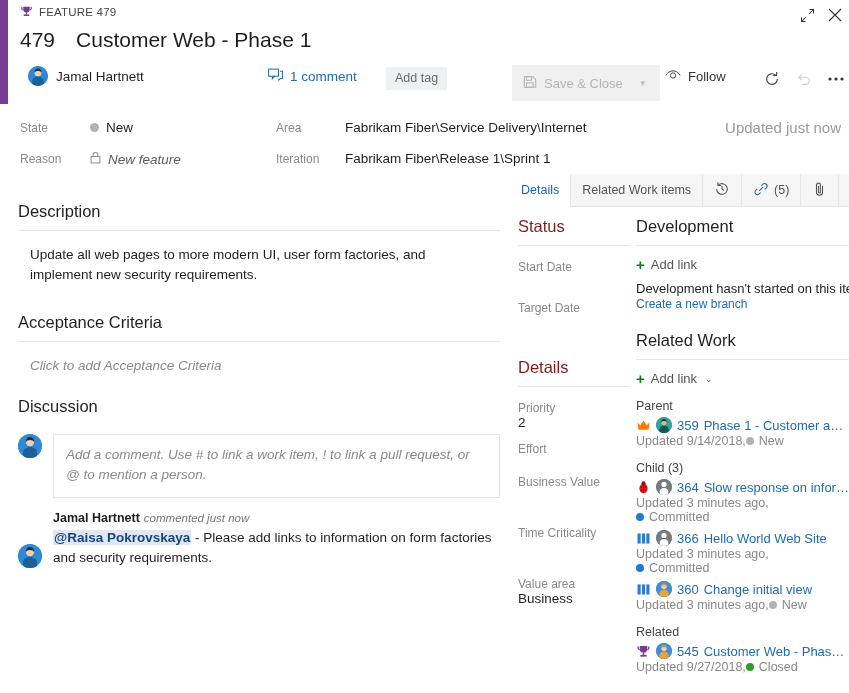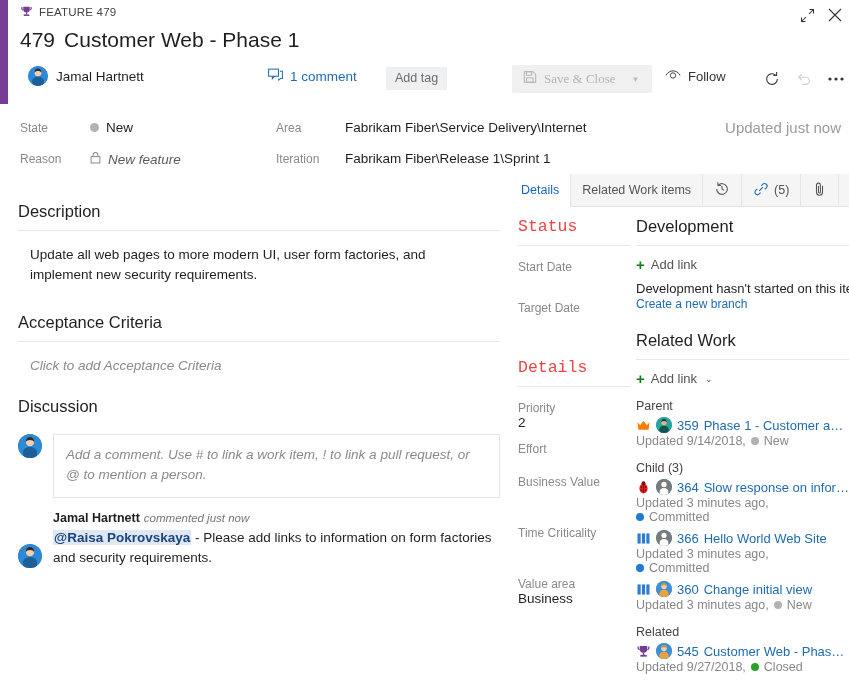--- a/index.html
+++ b/index.html
@@ -24,21 +24,21 @@
     background: #ffffff;
   }
   .wi-type-line {
     position: absolute; left: 12px; top: 5px;
     display: flex; align-items: center; gap: 6px;
     font-size: 11.5px; color: #444; letter-spacing: .2px;
   }
   .trophy-sm { width: 13px; height: 13px; display:block; }
   .title-row {
     position: absolute; left: 12px; top: 28px;
-    display: flex; align-items: baseline; gap: 9px;
+    display: flex; align-items: baseline; gap: 21px;
     font-size: 21px; color: #1f1f1f; font-weight: 400;
   }
   .title-id { font-size: 21px; }
   .title-text { font-size: 21px; }
 
   .meta-row {
     position: absolute; left: 12px; top: 66px; right: 8px; height: 30px;
   }
   .assignee {
     position: absolute; left: 8px; top: 0;
@@ -63,21 +63,21 @@
   .add-tag {
     position: absolute; left: 366px; top: 1px;
     padding: 4px 9px 5px 9px;
     background: #eff0f2; color: #6b6b6b;
     font-size: 12.5px; cursor: pointer; border-radius: 1px;
   }
   .save-close {
     position: absolute; left: 492px; top: -1px;
     display: flex; align-items: center;
     background: #f0f0f0; color: #b3b3b3;
-    height: 28px; cursor: default; border-radius: 1px; font-family: Liberation Serif, serif;
+    height: 36px; cursor: default; border-radius: 1px;
   }
   .save-close .sc-main { display: flex; align-items: center; gap: 7px; padding: 0 12px 0 11px; font-size: 13px; }
   .save-close .sc-caret { padding: 0 13px 0 4px; font-size: 8px; color: #bdbdbd; }
   .follow-btn {
     position: absolute; left: 645px; top: 2px;
     display: flex; align-items: center; gap: 7px;
     font-size: 13px; color: #333; cursor: pointer;
   }
   .icon-btn {
     position: absolute; top: 0; width: 26px; height: 26px;
@@ -171,21 +171,21 @@
   .mention {
     background: #dfe7f2; color: #19447e; font-weight: bold; padding: 0 1px;
   }
 
   
   .col-mid {
     position: absolute; left: 518px; top: 207px; width: 112px; bottom: 0;
     overflow: hidden;
   }
   .mid-h {
-    font-size: 16.5px; color: #ef4444; padding: 0 0 9px 0; font-family: Liberation Mono, monospace;
+    font-size: 16.5px; color: #7f1d1d; padding: 0 0 9px 0;
   }
   .mid-rule { height: 1px; background: #e6e6e6; }
   .mid-field-label { font-size: 12px; color: #8a8a8a; }
   .mid-field-value { font-size: 13.5px; color: #1f1f1f; }
 
   
   .col-right {
     position: absolute; left: 636px; top: 207px; width: 213px; bottom: 0;
     overflow: hidden;
   }
@@ -198,21 +198,21 @@
   .plus { color: #107c10; font-size: 15px; line-height: 1; font-weight: bold; }
   .chev { font-size: 9px; color: #555; margin-left: 2px; }
   .dev-note { font-size: 13px; color: #1f1f1f; margin-top: 9px; white-space: nowrap; }
   .dev-link { font-size: 12px; color: #1f6bb0; margin-top: 1px; cursor: pointer; }
   .rel-group-label { font-size: 12.5px; color: #444; margin-top: 13px; }
   .rel-item { margin-top: 4px; }
   .rel-line1 { display: flex; align-items: center; gap: 5px; white-space: nowrap; overflow: hidden; }
   .rel-type-icon { width: 15px; height: 15px; flex: 0 0 auto; display:block; }
   .rel-id { font-size: 13px; color: #1f6bb0; cursor: pointer; }
   .rel-title { font-size: 13px; color: #1f6bb0; cursor: pointer; overflow: hidden; text-overflow: ellipsis; }
-  .rel-line2 { font-size: 12.5px; color: #888; margin-top: 1px; display: flex; align-items: center; gap: 5px; flex-wrap: wrap; }
+  .rel-line2 { font-size: 12.5px; color: #888; margin-top: 1px; display: flex; align-items: center; flex-wrap: wrap; }
   .rel-state { display: inline-flex; align-items: center; gap: 5px; }
   .sdot { width: 8px; height: 8px; border-radius: 50%; flex:0 0 auto; }
 </style>
 </head>
 <body>
 
 <div id="app">
 
   <div class="accent-bar"></div>
 

